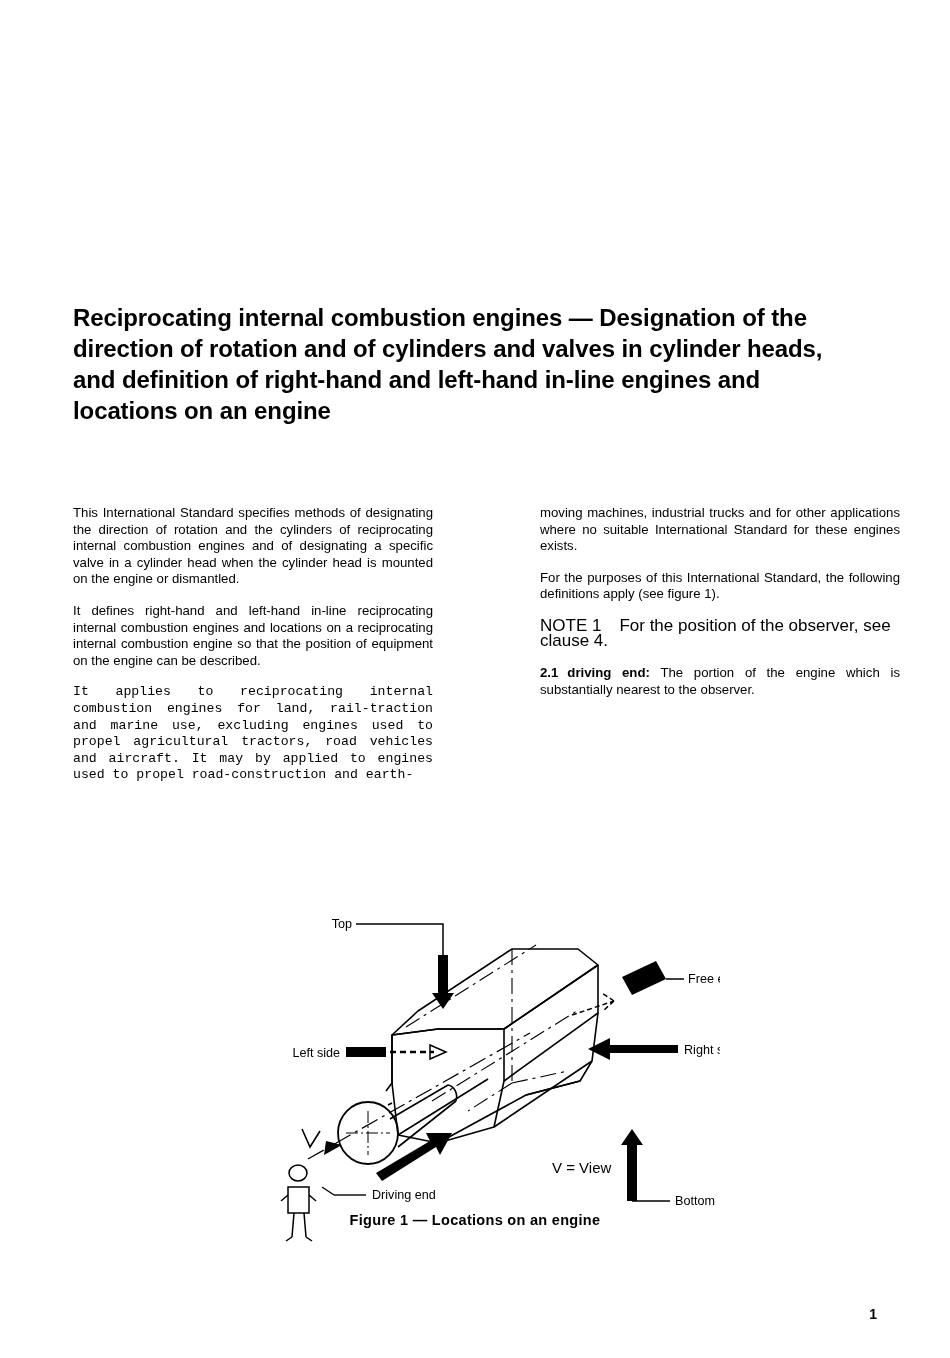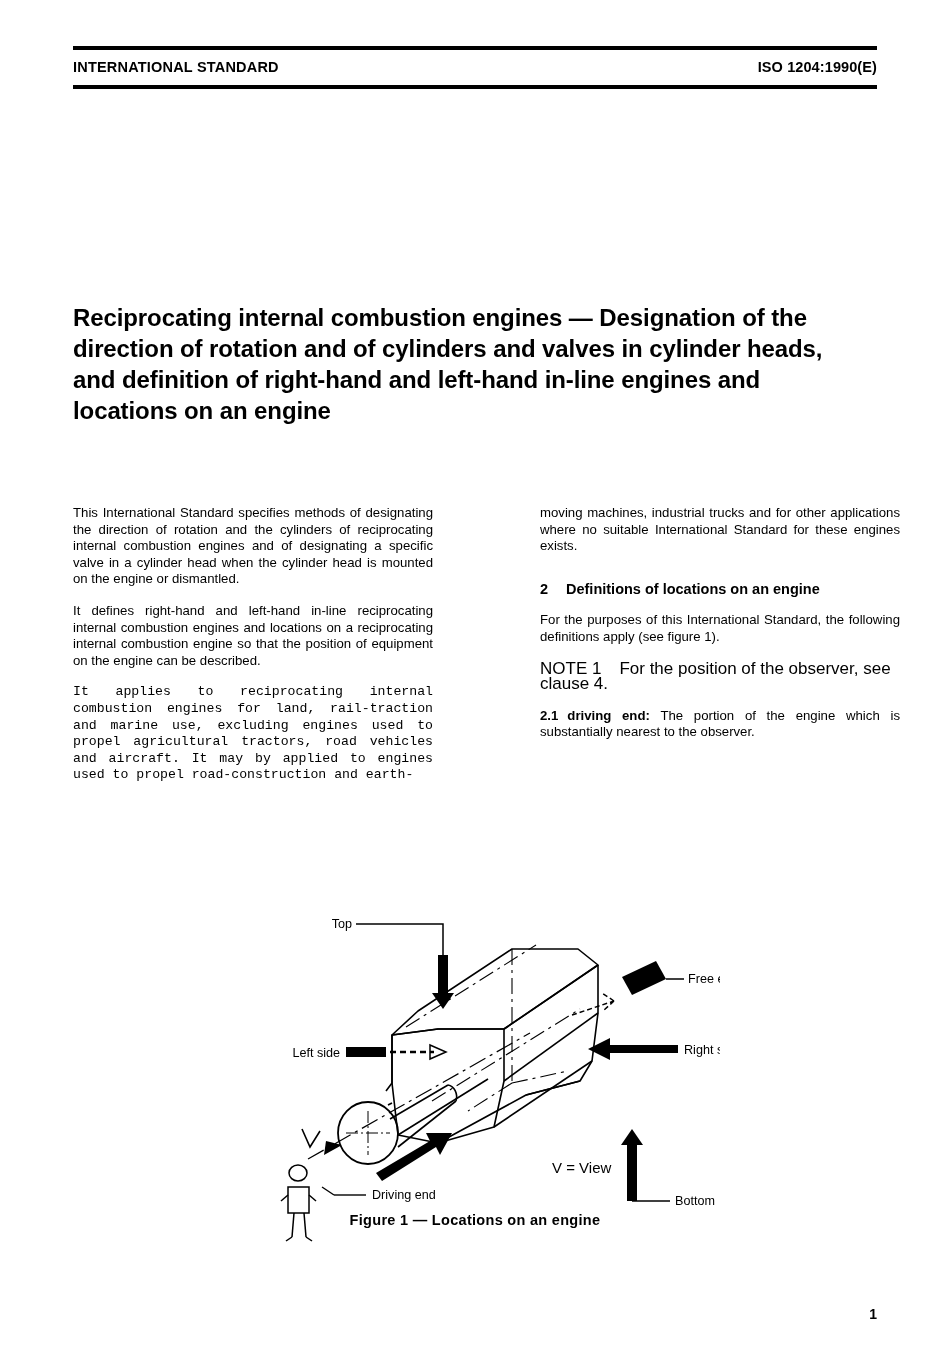--- a/index.html
+++ b/index.html
@@ -153,43 +153,32 @@
     font-family: "Liberation Sans", sans-serif;
     font-size: 15px;
     fill: #000;
   }
 </style>
 </head>
 <body>
 
 <div class="page">
 
-  <div class="header-zone">
-    <div class="rule-top"></div>
-    <div class="header-row">
-      <div class="header-left">INTERNATIONAL STANDARD</div>
-      <div class="header-right">ISO 1204:1990(E)</div>
-    </div>
-    <div class="rule-bottom"></div>
-  </div>
 
   <h1 class="doc-title">Reciprocating internal combustion engines — Designation of the direction of rotation and of cylinders and valves in cylinder heads, and definition of right-hand and left-hand in-line engines and locations on an engine</h1>
 
   <div class="col col-left">
     <p class="body">This International Standard specifies methods of designating the direction of rotation and the cylinders of reciprocating internal combustion engines and of designating a specific valve in a cylinder head when the cylinder head is mounted on the engine or dismantled.</p>
     <p class="body">It defines right-hand and left-hand in-line reciprocating internal combustion engines and locations on a reciprocating internal combustion engine so that the position of equipment on the engine can be described.</p>
     <p class="body">It applies to reciprocating internal combustion engines for land, rail-traction and marine use, excluding engines used to propel agricultural tractors, road vehicles and aircraft. It may by applied to engines used to propel road-construction and earth-</p>
   </div>
 
   <div class="col col-right">
     <p class="body">moving machines, industrial trucks and for other applications where no suitable International Standard for these engines exists.</p>
 
-    <div class="sec-head-2">
-      <span class="num">2</span><span>Definitions of locations on an engine</span>
-    </div>
 
     <p class="body">For the purposes of this International Standard, the following definitions apply (see figure 1).</p>
 
     <p class="note">
       <span class="note-label">NOTE 1</span><span>For the position of the observer, see clause 4.</span>
     </p>
 
     <p class="defn">
       <span class="dnum">2.1</span><span class="dterm">driving end:</span>
       <span>The portion of the engine which is substantially nearest to the observer.</span>

